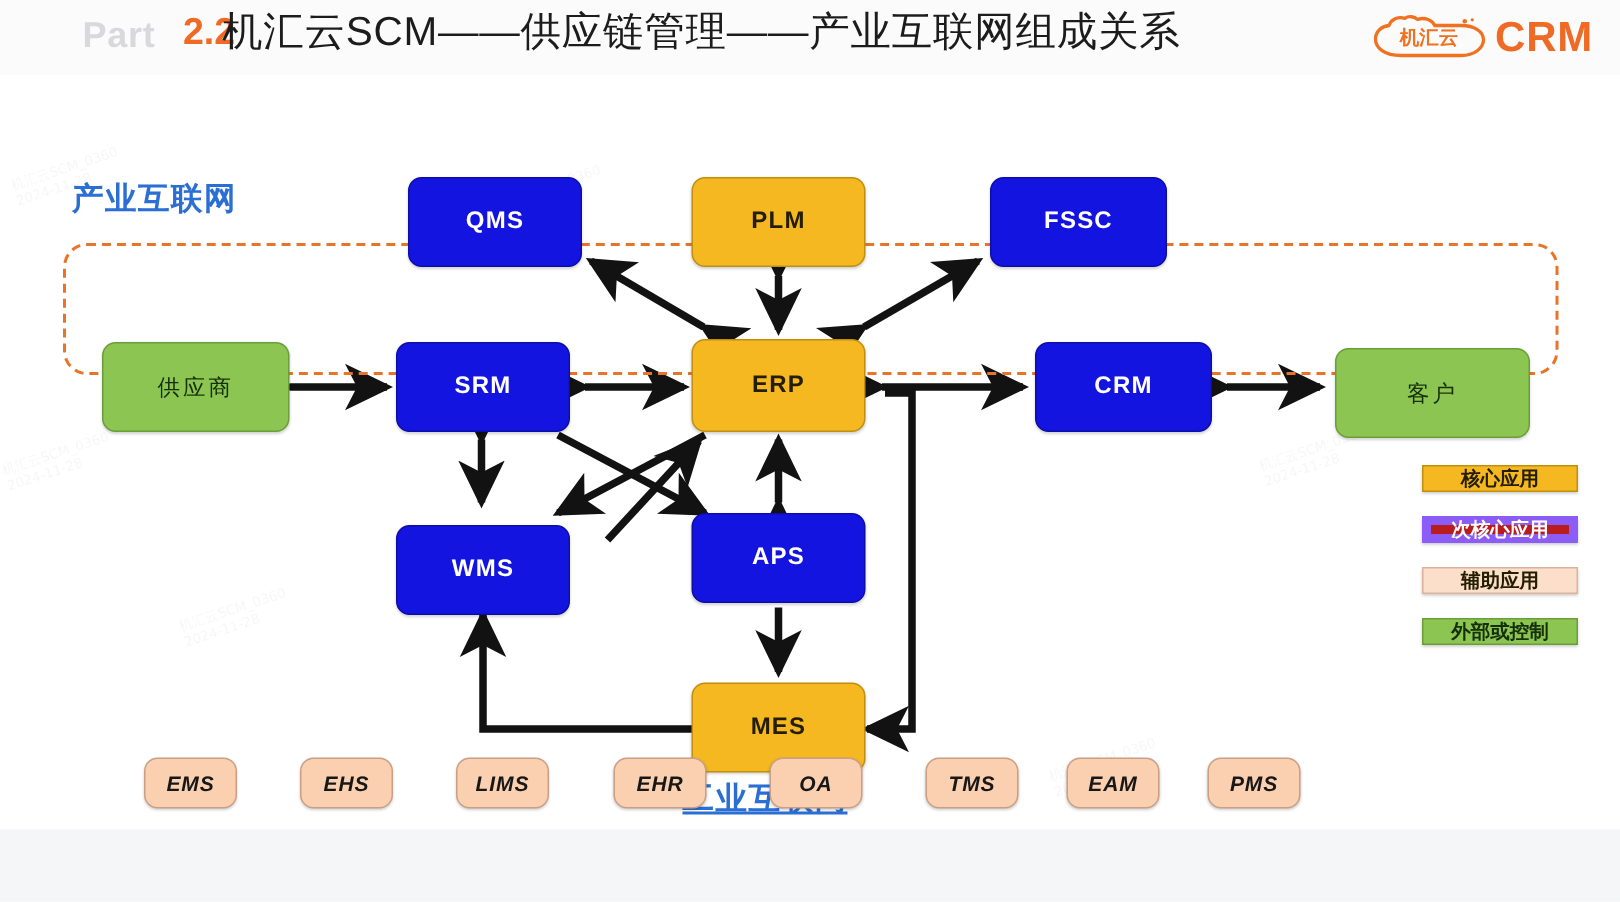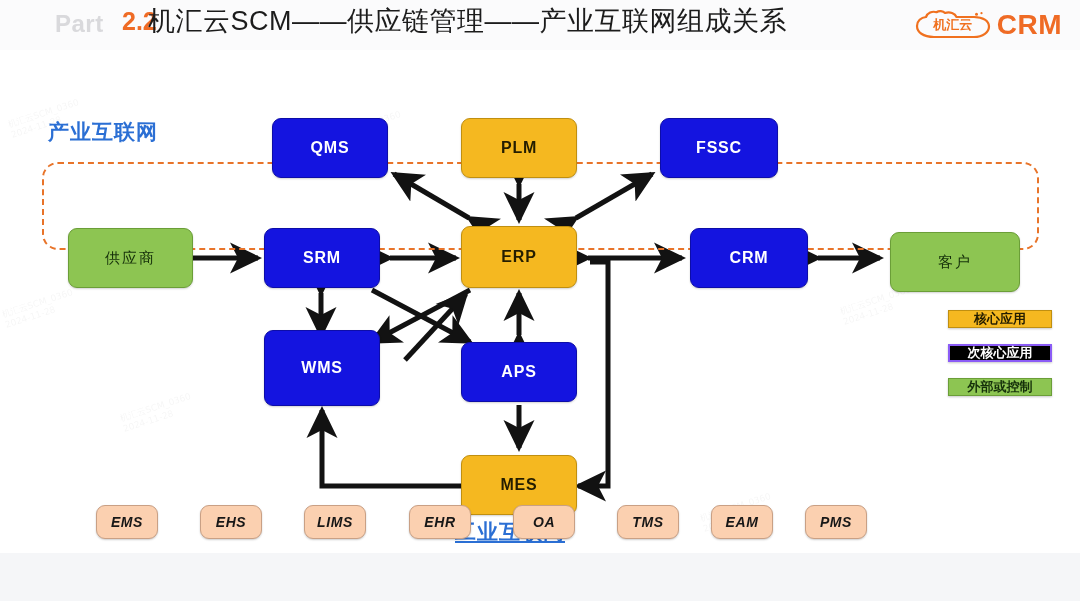--- a/index.html
+++ b/index.html
@@ -108,21 +108,21 @@
   .legend{position:absolute;right:28px;top:260px;z-index:5;}
   .legend-item{
     width:104px;height:18px;margin-bottom:16px;
     display:flex;align-items:center;justify-content:center;
     font-size:13px;font-weight:bold;
     box-sizing:border-box;
     font-family:"DejaVu Sans",sans-serif;
     box-shadow:0 1px 2px rgba(0,0,0,.22);
   }
   .lg-gold{background:#f5b820;color:#241d00;border:1px solid #c08f10;}
-  .lg-blue{background:#000000;color:#ffffff;border:2px solid #8b5cf6;font-family:Liberation Mono, monospace;}
+  .lg-blue{background:#b91c1c;color:#ffffff;border:6px solid #8b5cf6;font-family:Liberation Mono, monospace;}
   .lg-peach{background:#fbdfcb;color:#241d00;border:1px solid #d9b49a;}
   .lg-green{background:#8dc552;color:#15300a;border:1px solid #6b9e38;}
 
   
   .pill-row{position:absolute;left:96px;top:455px;width:800px;height:40px;z-index:5;}
   .pill{
     position:absolute;top:0;width:62px;height:34px;
     background:#fbd0b0;border:1px solid #c9a085;border-radius:9px;
     display:flex;align-items:center;justify-content:center;
     font-size:14px;font-weight:bold;font-style:italic;
@@ -229,31 +229,32 @@
     <div class="node green" style="left:68px;top:178px;width:125px;height:60px;">供应商</div>
 
     <div class="node blue" style="left:264px;top:178px;width:116px;height:60px;">SRM</div>
 
     <div class="node gold" style="left:461px;top:176px;width:116px;height:62px;">ERP</div>
 
     <div class="node blue" style="left:690px;top:178px;width:118px;height:60px;">CRM</div>
 
     <div class="node green" style="left:890px;top:182px;width:130px;height:60px;">客户</div>
 
-    <div class="node blue" style="left:264px;top:280px;width:116px;height:76px;">WMS</div>
+    <div class="node blue" style="left:264px;top:300px;width:116px;height:60px;">WMS</div>
 
     <div class="node blue" style="left:461px;top:292px;width:116px;height:60px;">APS</div>
 
     <div class="node gold" style="left:461px;top:405px;width:116px;height:60px;">MES</div>
 
     <div class="zone-label ul" style="left:455px;top:468px;">工业互联网</div>
 
     <div class="legend">
       <div class="legend-item lg-gold">核心应用</div>
       <div class="legend-item lg-blue">次核心应用</div>
+      <div class="legend-item lg-peach">辅助应用</div>
       <div class="legend-item lg-green">外部或控制</div>
     </div>
 
     <div class="pill-row">
       <div class="pill" style="left:0px;">EMS</div>
       <div class="pill" style="left:104px;">EHS</div>
       <div class="pill" style="left:208px;">LIMS</div>
       <div class="pill" style="left:313px;">EHR</div>
       <div class="pill" style="left:417px;">OA</div>
       <div class="pill" style="left:521px;">TMS</div>

